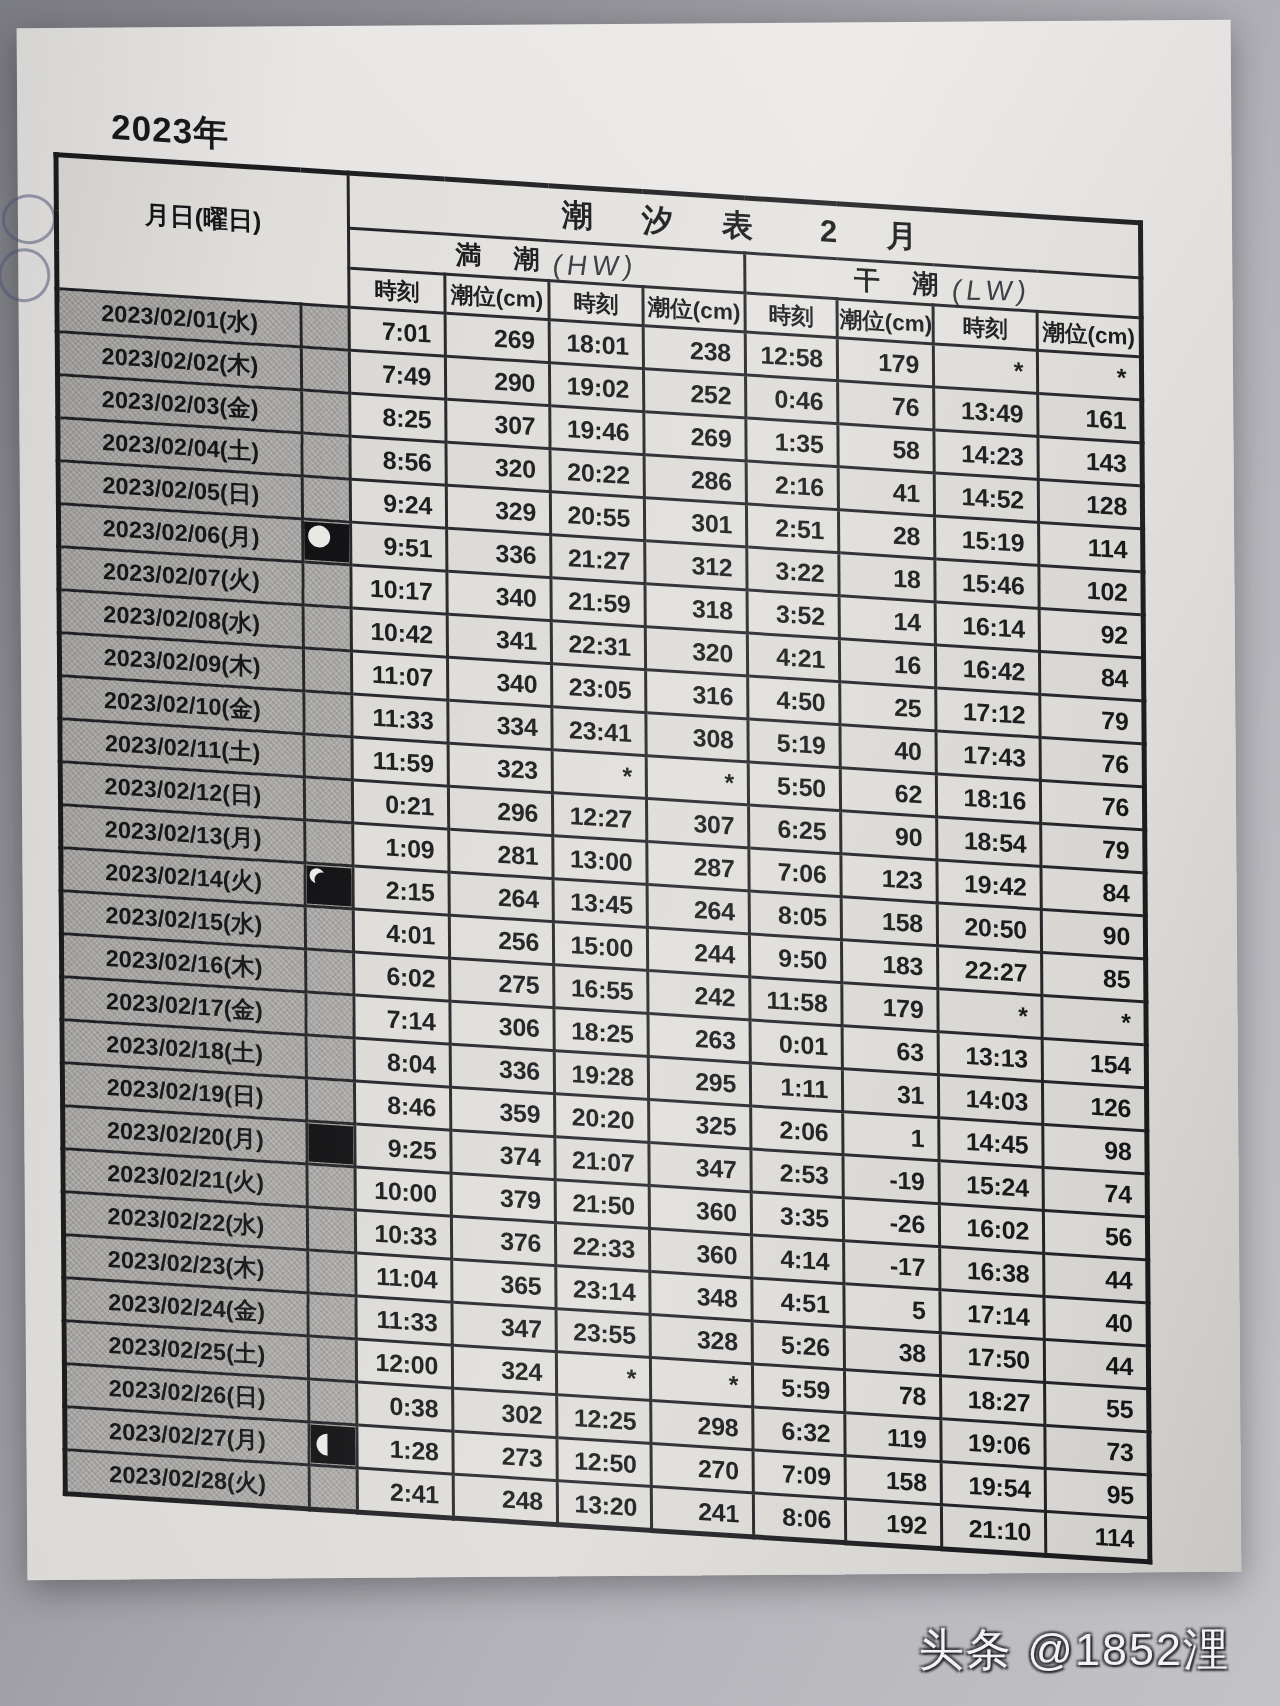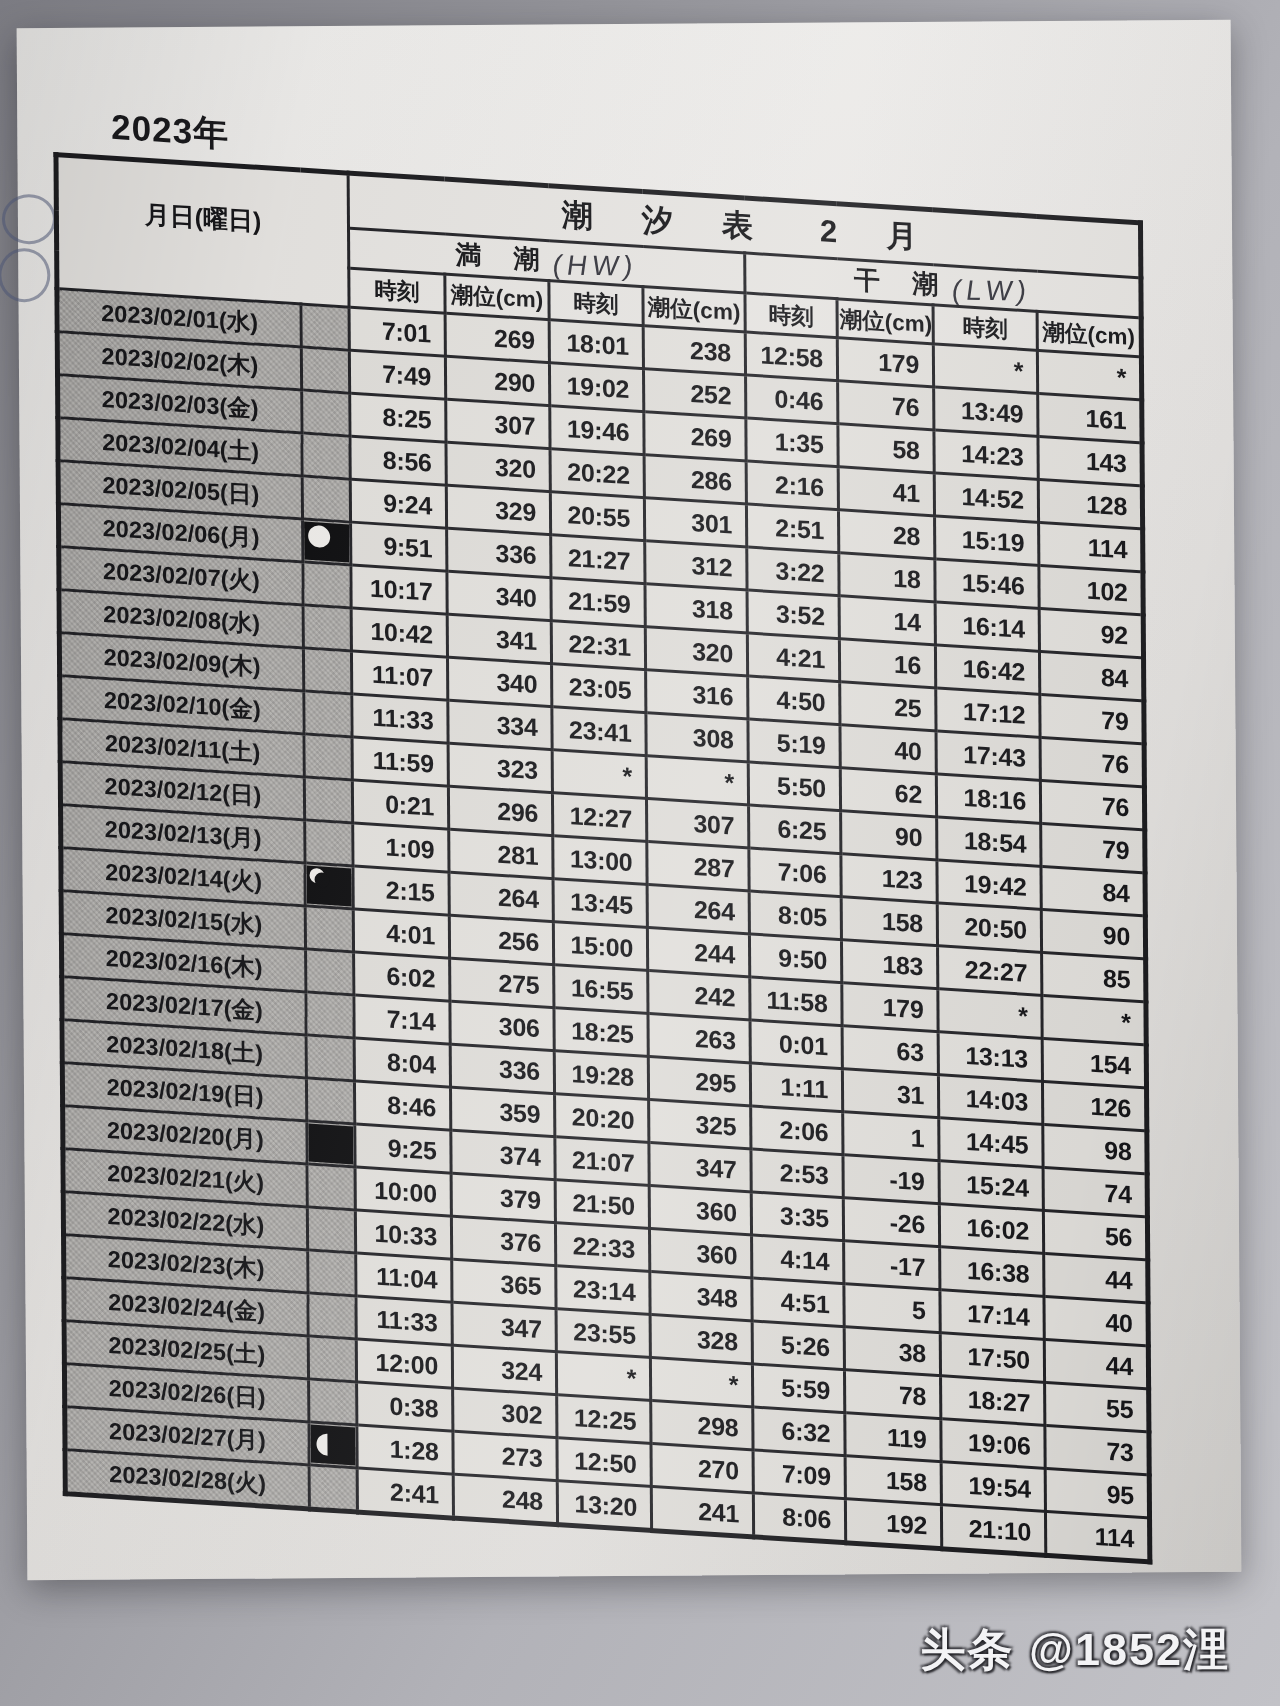--- a/index.html
+++ b/index.html
@@ -75,21 +75,21 @@
   .moon-last-quarter::after{
     content:"";position:absolute;left:8px;top:6px;width:15px;height:15px;
     border-radius:50%;background:#0e0e10;
   }
   .moon-first-quarter::before{
     content:"";position:absolute;left:6px;top:8px;width:11px;height:22px;
     border-radius:11px 0 0 11px;background:#edebe8;
   }
   .watermark{
     position:absolute;right:50px;bottom:26px;
-    font-size:45px;font-weight:700;letter-spacing:2px;color:#f3f3f5;
+    font-size:45px;font-weight:400;letter-spacing:2px;color:#f3f3f5;
     text-shadow:2px 2px 2px rgba(28,28,33,.85),-2px -2px 2px rgba(28,28,33,.55),
                 2px -2px 2px rgba(28,28,33,.55),-2px 2px 2px rgba(28,28,33,.65);
   }
 </style>
 </head>
 <body>
 
 <div class="paper">
   <div class="pen-mark pm1"></div>
   <div class="pen-mark pm2"></div>

